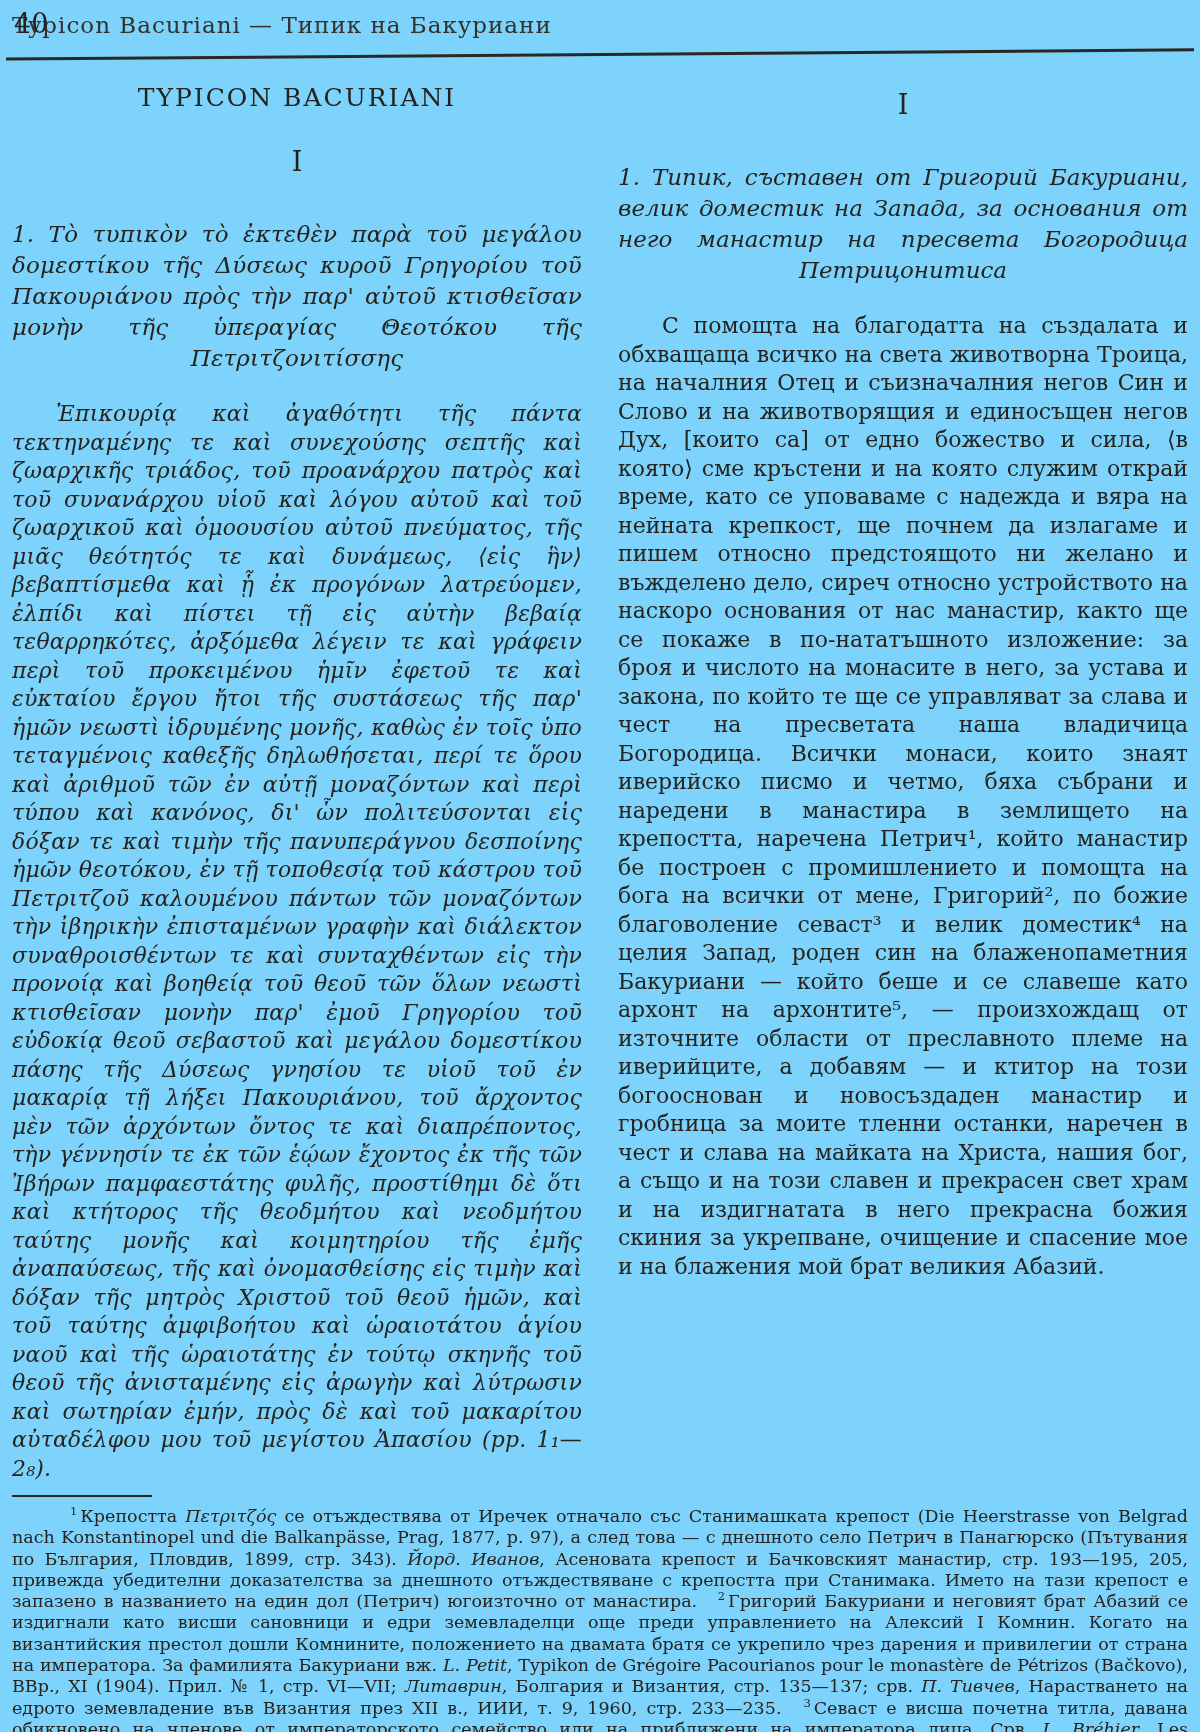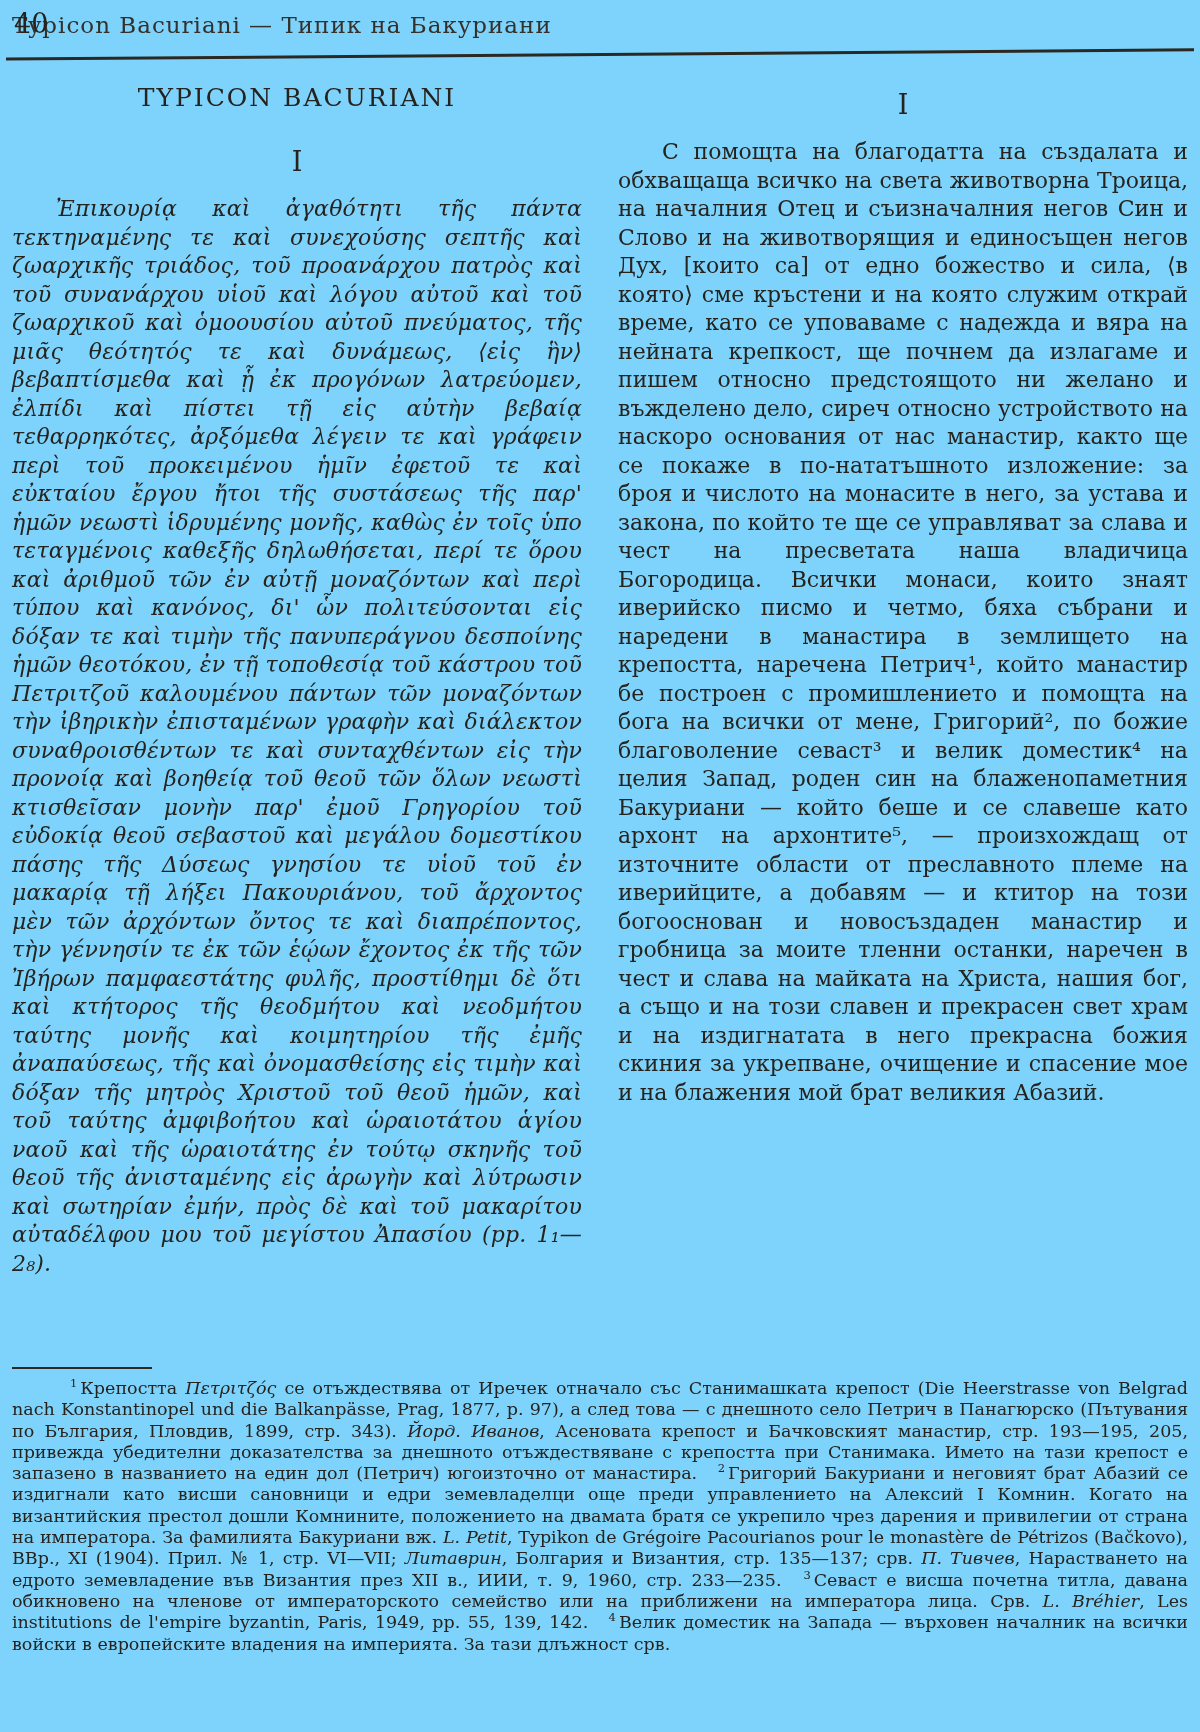--- a/index.html
+++ b/index.html
@@ -24,21 +24,21 @@
   .col{flex:1 1 0;min-width:0;}
   .col-title{text-align:center;font-size:25px;font-weight:normal;letter-spacing:2px;margin:28px 0 0 0;}
   .numeral{text-align:center;font-size:27px;margin-top:34px;}
   .chap-heading{
     margin:42px 0 0 0;
     font-style:italic;
     font-size:23px;line-height:31px;
     text-align:justify;text-align-last:center;
   }
   .body-text{
-    margin:18px 0 0 0;
+    margin:26px 0 0 0;
     font-size:22px;line-height:28.5px;
     text-align:justify;text-indent:44px;
   }
   .greek-text{font-style:italic;letter-spacing:0.2px;}
   
   .fn-rule{border:0;border-top:2.5px solid #2b2822;width:140px;margin:12px 0 9px 0;}
   .footnotes{
     margin:0 0 0 0;
     font-size:17.5px;line-height:21.3px;
     text-align:justify;text-indent:58px;
@@ -56,25 +56,27 @@
     <span class="pagenum">40</span>
     <div class="running-title">Typicon Bacuriani — Типик на Бакуриани</div>
   </div>
   <hr class="rule">
 
   <div class="columns">
 
     <section class="col" lang="el">
       <h2 class="col-title">TYPICON BACURIANI</h2>
       <div class="numeral">I</div>
+      <p class="chap-heading greek-text">1. Τὸ τυπικὸν τὸ ἐκτεθὲν παρὰ τοῦ μεγάλου δομεστίκου τῆς Δύσεως κυροῦ Γρηγορίου τοῦ Πακουριάνου πρὸς τὴν παρ' αὐτοῦ κτισθεῖσαν μονὴν τῆς ὑπεραγίας Θεοτόκου τῆς Πετριτζονιτίσσης</p>
       <p class="body-text greek-text">Ἐπικουρίᾳ καὶ ἀγαθότητι τῆς πάντα τεκτηναμένης τε καὶ συνεχούσης σεπτῆς καὶ ζωαρχικῆς τριάδος, τοῦ προανάρχου πατρὸς καὶ τοῦ συνανάρχου υἱοῦ καὶ λόγου αὐτοῦ καὶ τοῦ ζωαρχικοῦ καὶ ὁμοουσίου αὐτοῦ πνεύματος, τῆς μιᾶς θεότητός τε καὶ δυνάμεως, ⟨εἰς ἣν⟩ βεβαπτίσμεθα καὶ ᾗ ἐκ προγόνων λατρεύομεν, ἐλπίδι καὶ πίστει τῇ εἰς αὐτὴν βεβαίᾳ τεθαρρηκότες, ἀρξόμεθα λέγειν τε καὶ γράφειν περὶ τοῦ προκειμένου ἡμῖν ἐφετοῦ τε καὶ εὐκταίου ἔργου ἤτοι τῆς συστάσεως τῆς παρ' ἡμῶν νεωστὶ ἱδρυμένης μονῆς, καθὼς ἐν τοῖς ὑπο τεταγμένοις καθεξῆς δηλωθήσεται, περί τε ὅρου καὶ ἀριθμοῦ τῶν ἐν αὐτῇ μοναζόντων καὶ περὶ τύπου καὶ κανόνος, δι' ὧν πολιτεύσονται εἰς δόξαν τε καὶ τιμὴν τῆς πανυπεράγνου δεσποίνης ἡμῶν θεοτόκου, ἐν τῇ τοποθεσίᾳ τοῦ κάστρου τοῦ Πετριτζοῦ καλουμένου πάντων τῶν μοναζόντων τὴν ἰβηρικὴν ἐπισταμένων γραφὴν καὶ διάλεκτον συναθροισθέντων τε καὶ συνταχθέντων εἰς τὴν προνοίᾳ καὶ βοηθείᾳ τοῦ θεοῦ τῶν ὅλων νεωστὶ κτισθεῖσαν μονὴν παρ' ἐμοῦ Γρηγορίου τοῦ εὐδοκίᾳ θεοῦ σεβαστοῦ καὶ μεγάλου δομεστίκου πάσης τῆς Δύσεως γνησίου τε υἱοῦ τοῦ ἐν μακαρίᾳ τῇ λήξει Πακουριάνου, τοῦ ἄρχοντος μὲν τῶν ἀρχόντων ὄντος τε καὶ διαπρέποντος, τὴν γέννησίν τε ἐκ τῶν ἑῴων ἔχοντος ἐκ τῆς τῶν Ἰβήρων παμφαεστάτης φυλῆς, προστίθημι δὲ ὅτι καὶ κτήτορος τῆς θεοδμήτου καὶ νεοδμήτου ταύτης μονῆς καὶ κοιμητηρίου τῆς ἐμῆς ἀναπαύσεως, τῆς καὶ ὀνομασθείσης εἰς τιμὴν καὶ δόξαν τῆς μητρὸς Χριστοῦ τοῦ θεοῦ ἡμῶν, καὶ τοῦ ταύτης ἀμφιβοήτου καὶ ὡραιοτάτου ἁγίου ναοῦ καὶ τῆς ὡραιοτάτης ἐν τούτῳ σκηνῆς τοῦ θεοῦ τῆς ἀνισταμένης εἰς ἀρωγὴν καὶ λύτρωσιν καὶ σωτηρίαν ἐμήν, πρὸς δὲ καὶ τοῦ μακαρίτου αὐταδέλφου μου τοῦ μεγίστου Ἀπασίου (pp. 1₁—2₈).</p>
     </section>
 
     <section class="col" lang="bg">
       <div class="numeral">I</div>
+      <p class="chap-heading">1. Типик, съставен от Григорий Бакуриани, велик доместик на Запада, за основания от него манастир на пресвета Богородица Петрицонитиса</p>
       <p class="body-text">С помощта на благодатта на създалата и обхващаща всичко на света животворна Троица, на началния Отец и съизначалния негов Син и Слово и на животворящия и единосъщен негов Дух, [които са] от едно божество и сила, ⟨в която⟩ сме кръстени и на която служим открай време, като се уповаваме с надежда и вяра на нейната крепкост, ще почнем да излагаме и пишем относно предстоящото ни желано и въжделено дело, сиреч относно устройството на наскоро основания от нас манастир, както ще се покаже в по-нататъшното изложение: за броя и числото на монасите в него, за устава и закона, по който те ще се управляват за слава и чест на пресветата наша владичица Богородица. Всички монаси, които знаят иверийско писмо и четмо, бяха събрани и наредени в манастира в землището на крепостта, наречена Петрич¹, който манастир бе построен с промишлението и помощта на бога на всички от мене, Григорий², по божие благоволение севаст³ и велик доместик⁴ на целия Запад, роден син на блаженопаметния Бакуриани — който беше и се славеше като архонт на архонтите⁵, — произхождащ от източните области от преславното племе на иверийците, а добавям — и ктитор на този богооснован и новосъздаден манастир и гробница за моите тленни останки, наречен в чест и слава на майката на Христа, нашия бог, а също и на този славен и прекрасен свет храм и на издигнатата в него прекрасна божия скиния за укрепване, очищение и спасение мое и на блажения мой брат великия Абазий.</p>
     </section>
 
   </div>
 
   <footer>
     <hr class="fn-rule">
     <p class="footnotes" id="footnotes"><sup>1</sup><span>Крепостта </span><span class="it">Πετριτζός</span><span> се отъждествява от Иречек отначало със Станимашката крепост (Die Heerstrasse von Belgrad nach Konstantinopel und die Balkanpässe, Prag, 1877, p. 97), а след това — с днешното село Петрич в Панагюрско (Пътувания по България, Пловдив, 1899, стр. 343). </span><span class="it">Йорд. Иванов</span><span>, Асеновата крепост и Бачковският манастир, стр. 193—195, 205, привежда убедителни доказателства за днешното отъждествяване с крепостта при Станимака. Името на тази крепост е запазено в названието на един дол (Петрич) югоизточно от манастира.</span> <span class="fn-gap"></span><sup>2</sup><span>Григорий Бакуриани и неговият брат Абазий се издигнали като висши сановници и едри земевладелци още преди управлението на Алексий I Комнин. Когато на византийския престол дошли Комнините, положението на двамата братя се укрепило чрез дарения и привилегии от страна на императора. За фамилията Бакуриани вж. </span><span class="it">L. Petit</span><span>, Typikon de Grégoire Pacourianos pour le monastère de Pétrizos (Bačkovo), ВВр., XI (1904). Прил. № 1, стр. VI—VII; </span><span class="it">Литаврин</span><span>, Болгария и Византия, стр. 135—137; срв. </span><span class="it">П. Тивчев</span><span>, Нарастването на едрото земевладение във Византия през XII в., ИИИ, т. 9, 1960, стр. 233—235.</span> <span class="fn-gap"></span><sup>3</sup><span>Севаст е висша почетна титла, давана обикновено на членове от императорското семейство или на приближени на императора лица. Срв. </span><span class="it">L. Bréhier</span><span>, Les institutions de l'empire byzantin, Paris, 1949, pp. 55, 139, 142.</span> <span class="fn-gap"></span><sup>4</sup><span>Велик доместик на Запада — върховен началник на всички войски в европейските владения на империята. За тази длъжност срв. </span> <span class="fn-gap"></span> </p>
   </footer>
 

